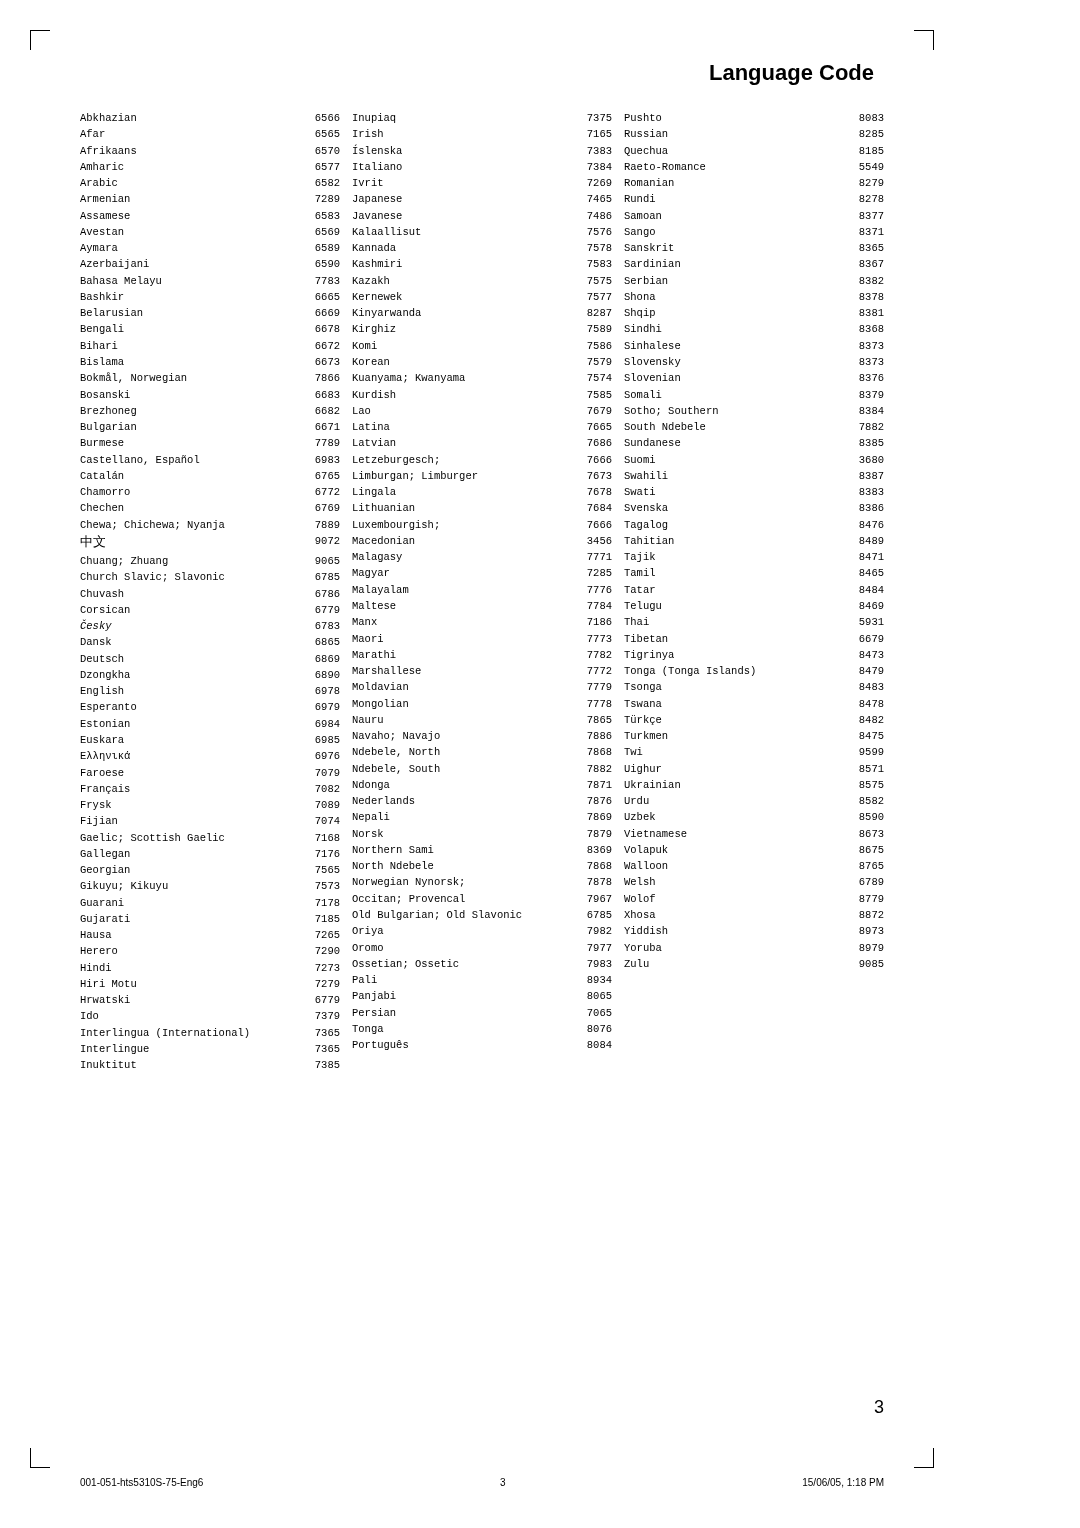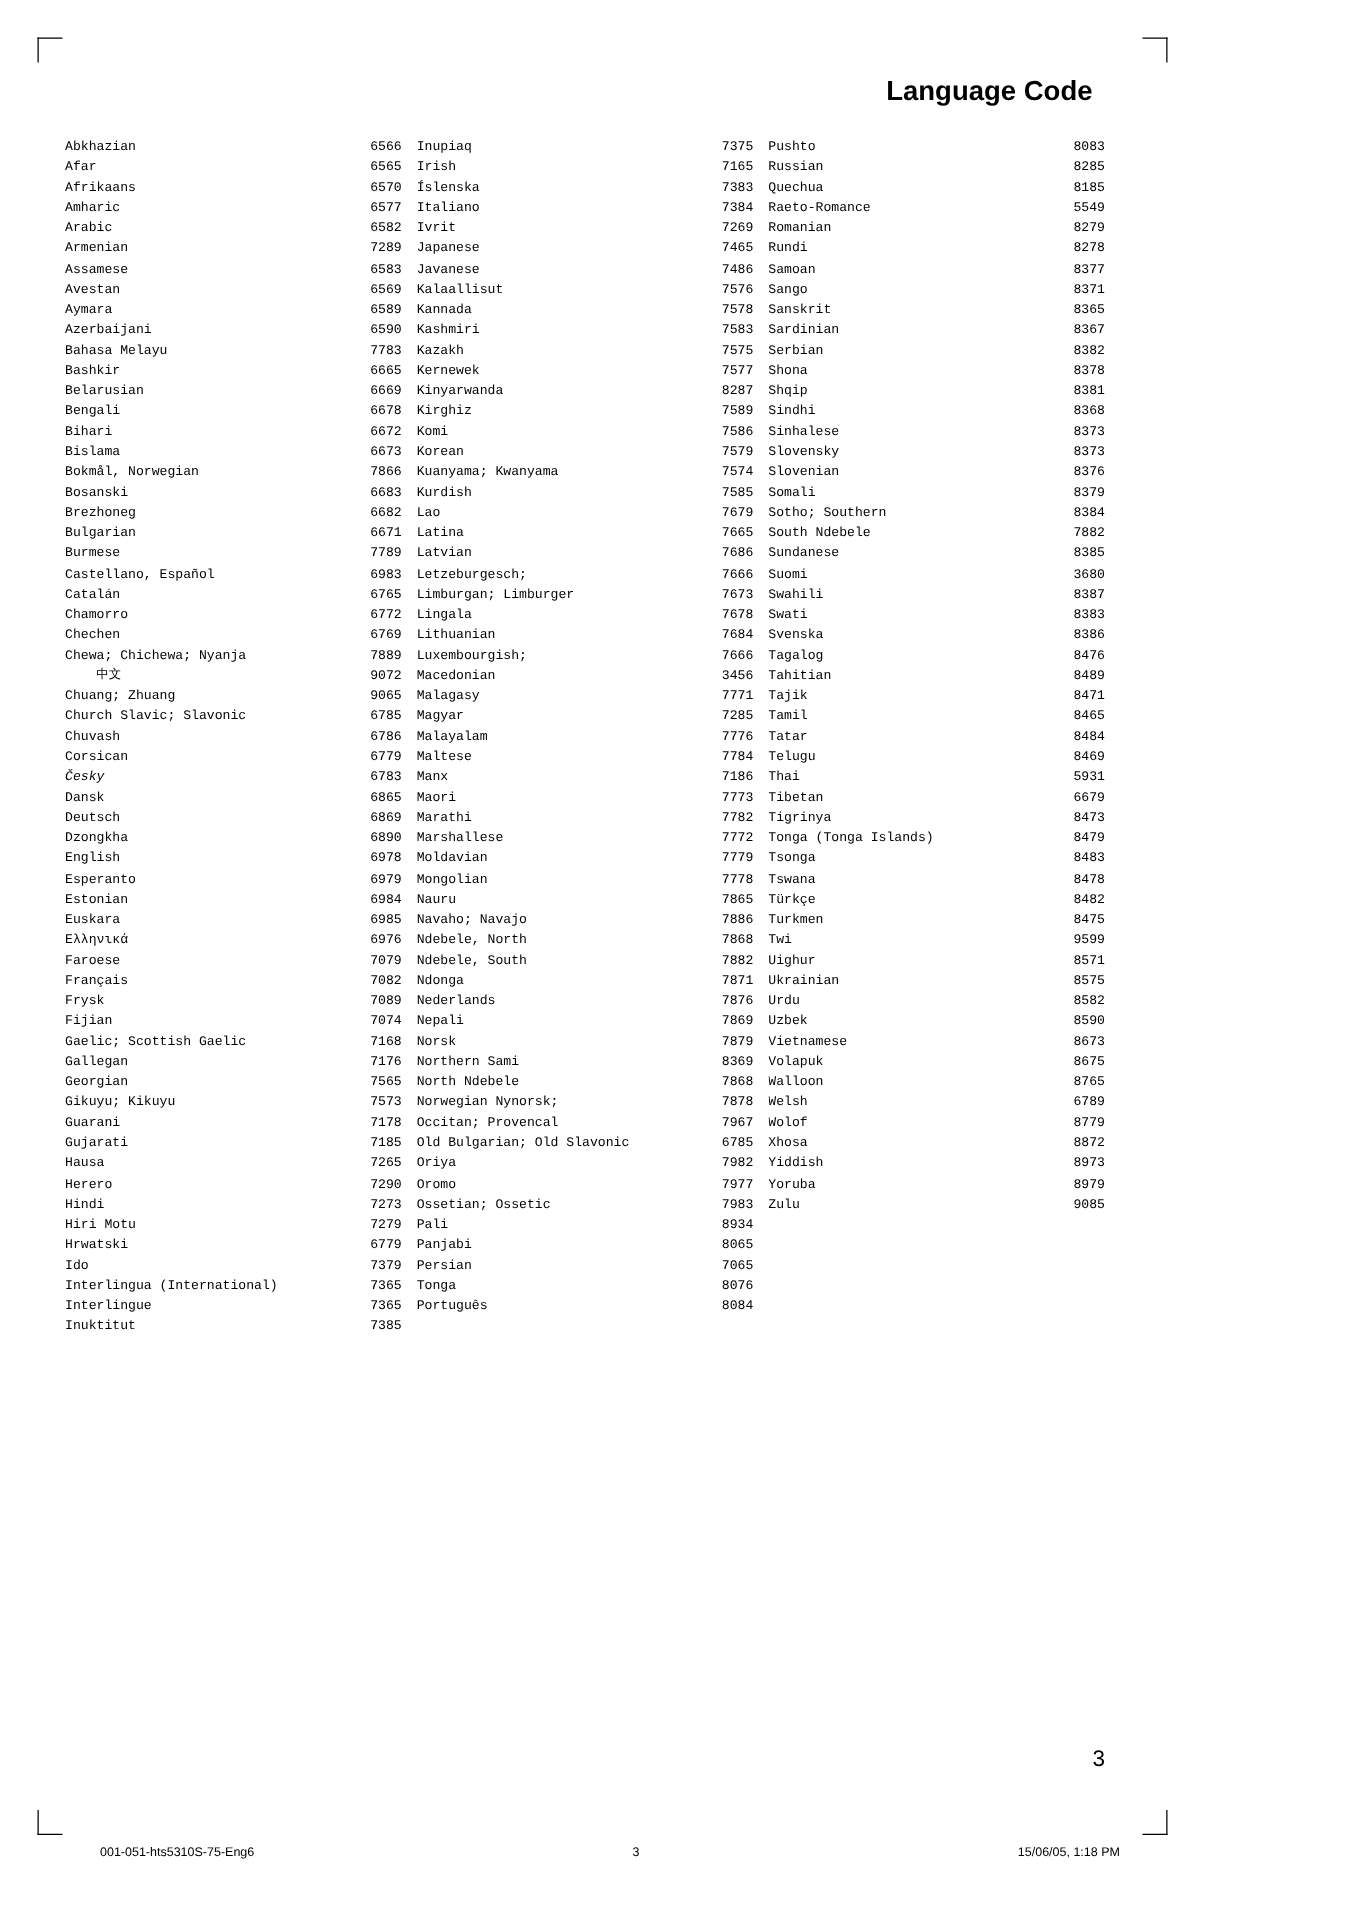--- a/index.html
+++ b/index.html
@@ -8,21 +8,21 @@
       font-family: Arial, Helvetica, sans-serif;
       font-size: 11px;
       color: #000;
       width: 1080px;
       min-height: 1528px;
       position: relative;
     }
     .page {
       width: 964px;
       min-height: 1528px;
-      padding: 60px 80px 60px 52px;
+      padding: 60px 80px 60px 80px;
       position: relative;
     }
     
     .corner-mark {
       position: absolute;
       width: 20px;
       height: 20px;
       border-color: #000;
       border-style: solid;
     }
@@ -64,21 +64,21 @@
     }
     .lang-code {
       text-align: right;
       min-width: 36px;
       padding-left: 4px;
     }
     .footer {
       position: absolute;
       bottom: 40px;
       left: 80px;
-      right: 68px;
+      right: 80px;
       display: flex;
       justify-content: space-between;
       font-size: 10px;
       color: #000;
     }
     .page-number-right {
       position: absolute;
       bottom: 110px;
       right: 80px;
       font-size: 18px;
@@ -197,21 +197,21 @@
         </div>
         <div class="lang-row">
           <span class="lang-name">Chechen</span>
           <span class="lang-code">6769</span>
         </div>
         <div class="lang-row">
           <span class="lang-name">Chewa; Chichewa; Nyanja</span>
           <span class="lang-code">7889</span>
         </div>
         <div class="lang-row">
-          <span class="lang-name" style="font-size: 10px; margin-left: 25px;">中文</span>
+          <span class="lang-name" style="font-size: 13px;">中文</span>
           <span class="lang-code">9072</span>
         </div>
         <div class="lang-row">
           <span class="lang-name">Chuang; Zhuang</span>
           <span class="lang-code">9065</span>
         </div>
         <div class="lang-row">
           <span class="lang-name">Church Slavic; Slavonic</span>
           <span class="lang-code">6785</span>
         </div>

